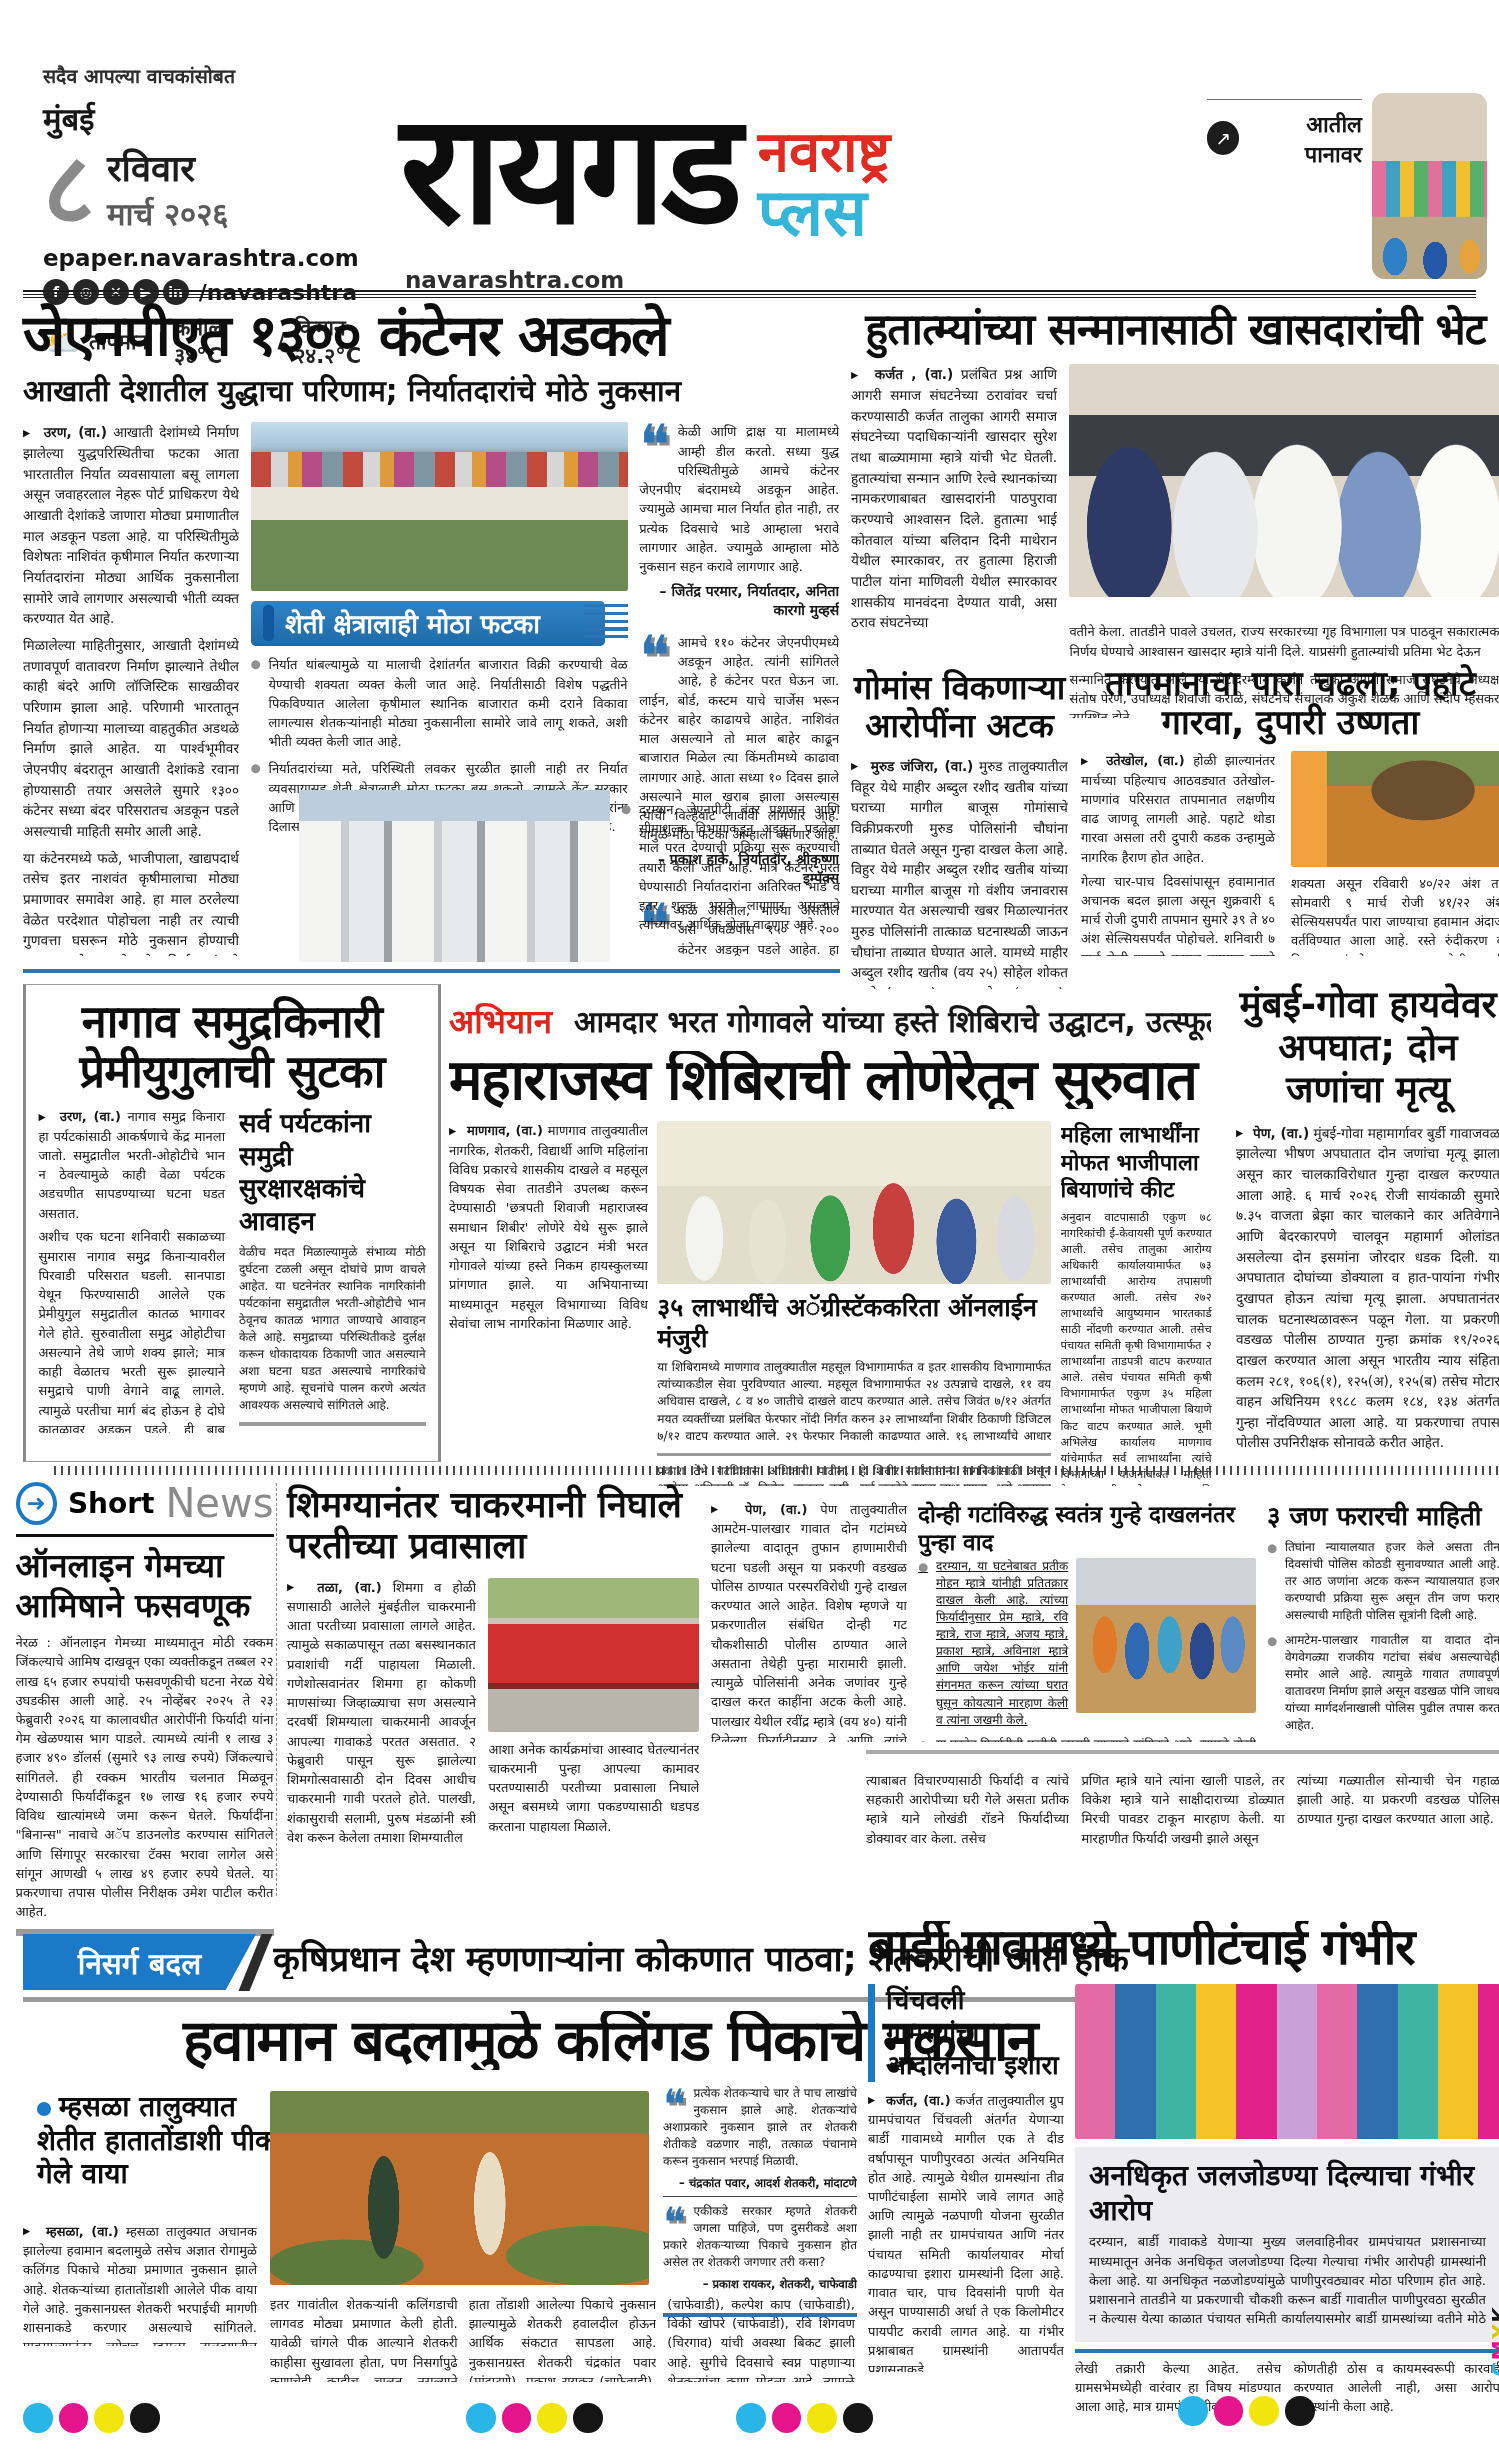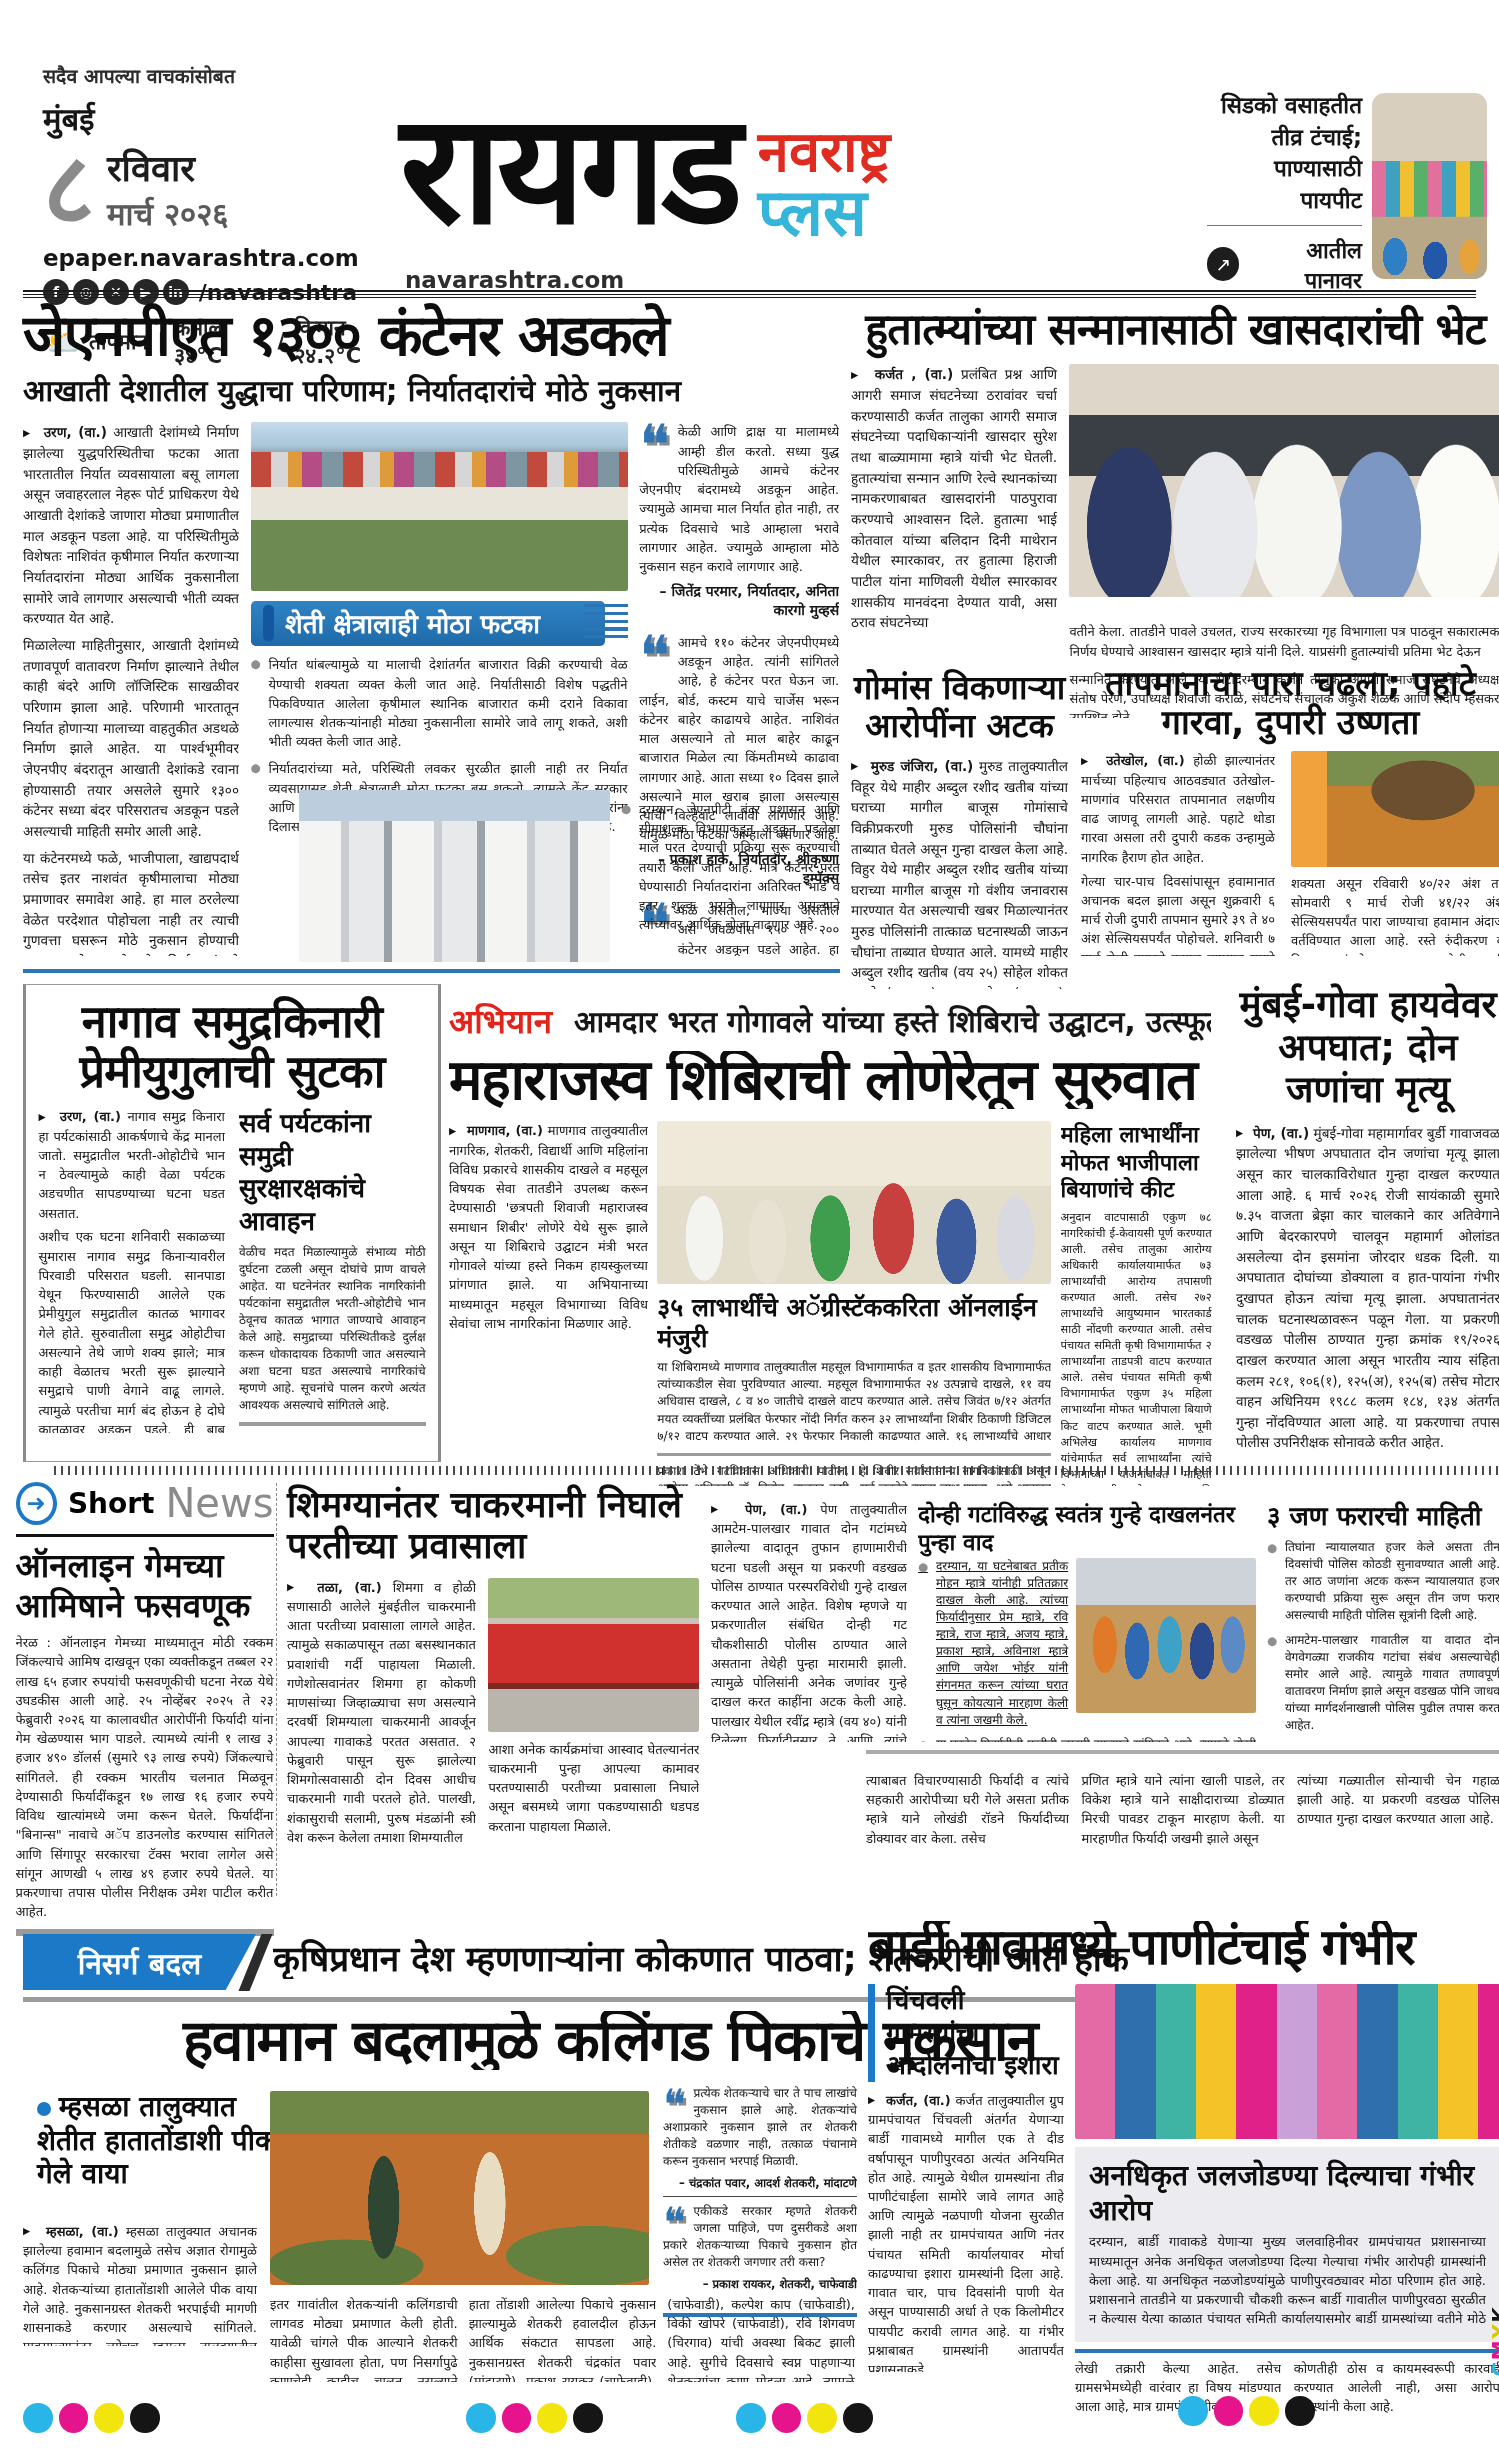--- a/index.html
+++ b/index.html
@@ -202,21 +202,20 @@
   <div class="abs" style="left:400px;top:102px;display:flex;align-items:flex-start;">
     <div class="logo-main">रायगड</div>
     <div style="margin-left:20px;margin-top:22px;">
       <div class="brand-top">नवराष्ट्र</div>
       <div class="brand-bot">प्लस</div>
     </div>
   </div>
   <div class="abs siteurl" style="left:405px;top:267px;">navarashtra.com</div>
 
   <div class="abs rgt" style="left:1207px;top:90px;width:155px;">
-    <div class="teaser-t">सिडको वसाहतीत तीव्र टंचाई; पाण्यासाठी पायपीट</div>
     <div style="border-top:1.6px solid #777;margin:9.3px 0 7.8px;"></div>
     <div style="display:flex;align-items:center;justify-content:flex-end;gap:7.8px;">
       <span class="arr"></span>
       <span class="teaser-link">आतील पानावर</span>
     </div>
   </div>
   <div class="abs ph ph-teaser" style="left:1372px;top:93px;width:115px;height:186px;border-radius:12.4px;"></div>
 
   <div class="abs triple" style="left:23px;top:290px;width:1453px;height:9.3px;"></div>
 

